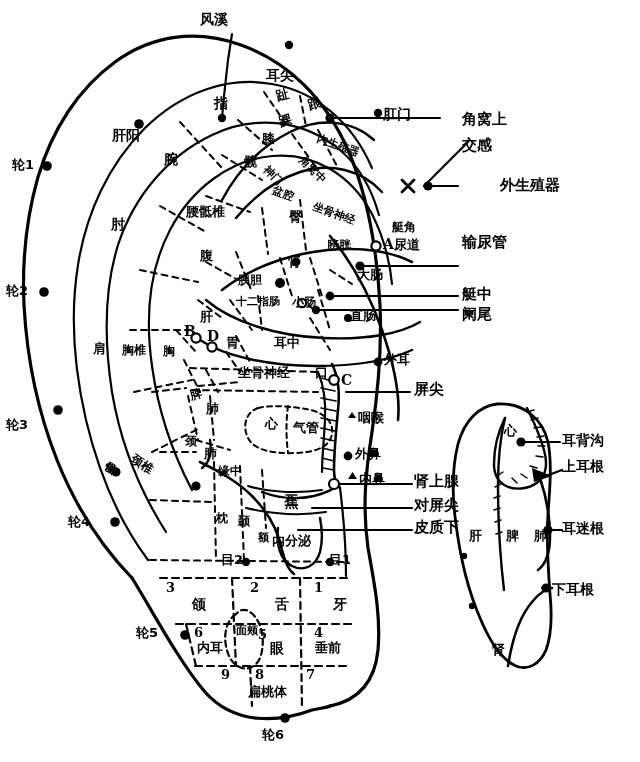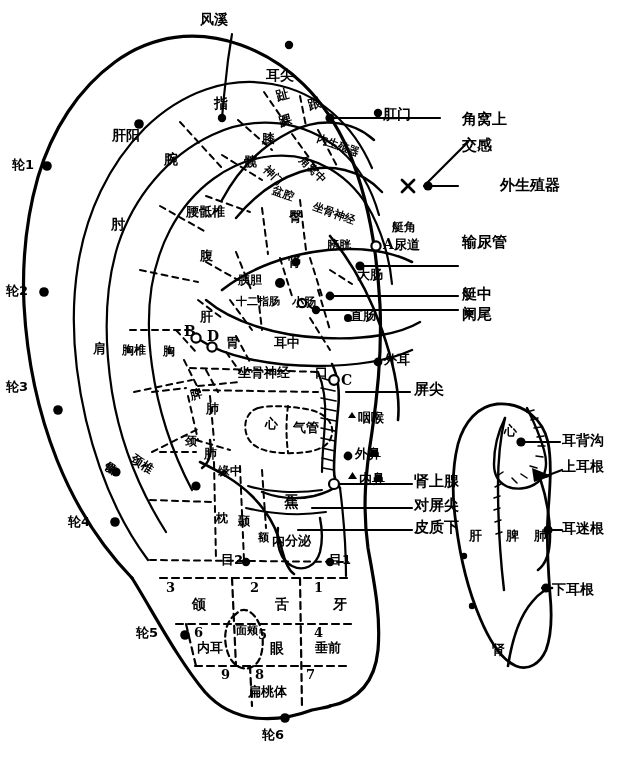--- a/index.html
+++ b/index.html
@@ -384,21 +384,21 @@
         <circle cx="546" cy="588" r="4.6"></circle>
         <circle cx="464" cy="556" r="3.2"></circle>
         <circle cx="472" cy="606" r="3.2"></circle>
       </g>
 
     </g>
   </svg>
 
   <div class="lbl s13" style="left:12px;top:158px;">轮1</div>
   <div class="lbl s13" style="left:6px;top:284px;">轮2</div>
-  <div class="lbl s13" style="left:6px;top:380px;text-align:center;">轮3</div>
+  <div class="lbl s13" style="left:6px;top:418px;text-align:center;">轮3</div>
   <div class="lbl s13" style="left:68px;top:515px;">轮4</div>
   <div class="lbl s13" style="left:136px;top:626px;">轮5</div>
   <div class="lbl s13" style="left:262px;top:728px;">轮6</div>
 
   <div class="lbl s14" style="left:200px;top:12px;text-align:right;">风溪</div>
   <div class="lbl s14" style="left:266px;top:68px;">耳尖</div>
   <div class="lbl s14" style="left:112px;top:128px;">肝阳</div>
   <div class="lbl s14" style="left:383px;top:107px;">肛门</div>
   <div class="lbl s13" style="left:394px;top:238px;">尿道</div>
   <div class="lbl s13" style="left:384px;top:353px;">外耳</div>

